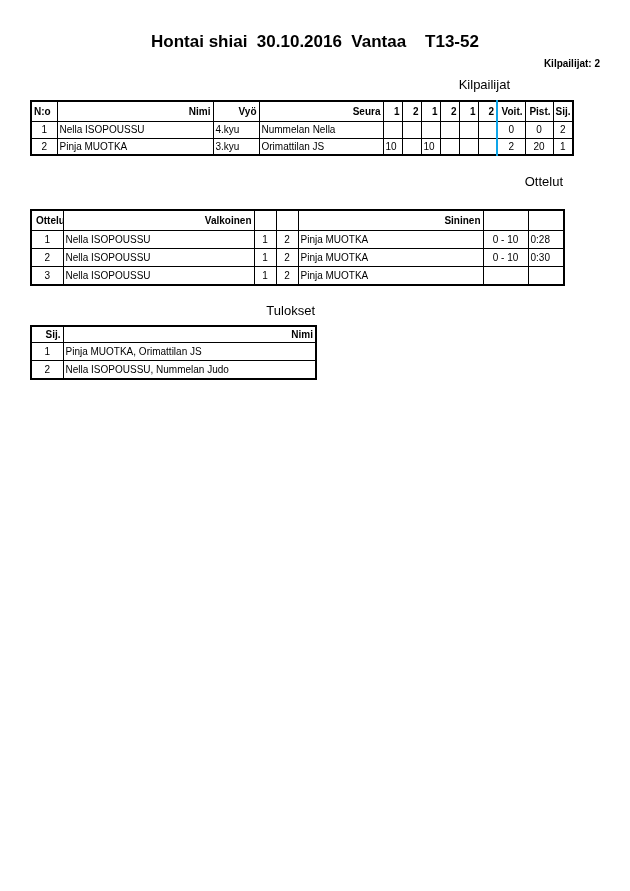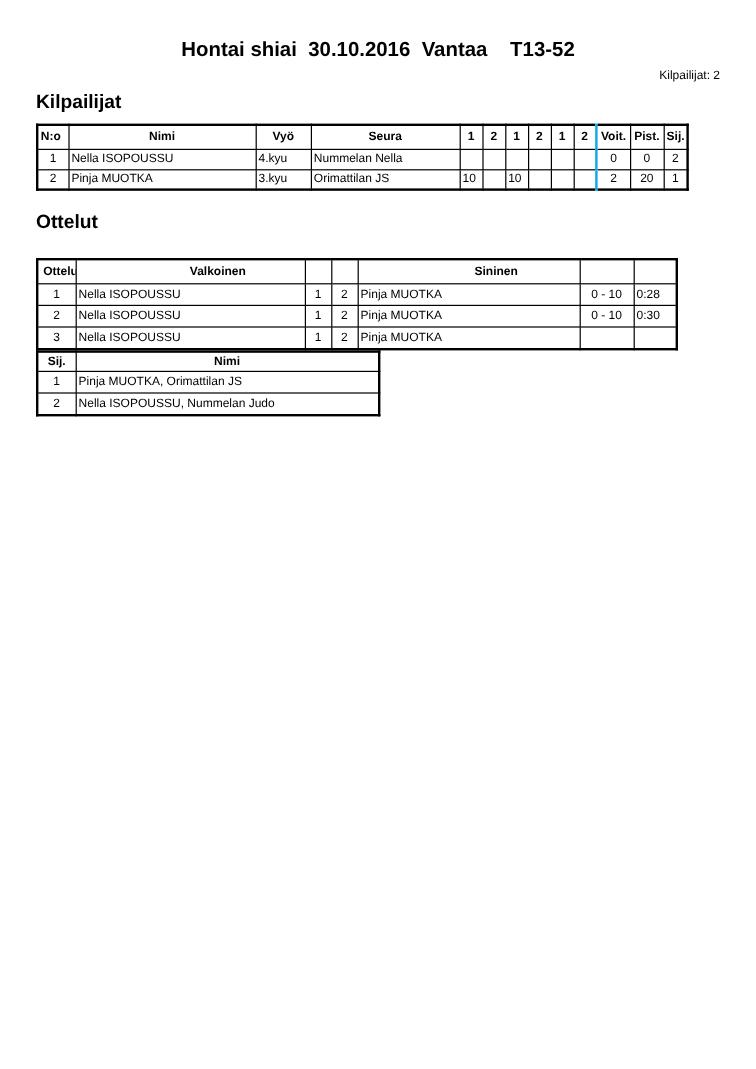--- a/index.html
+++ b/index.html
@@ -17,46 +17,46 @@
     text-align: center;
     font-size: 17px;
     font-weight: bold;
     white-space: pre;
   }
   .participants {
     margin-top: 6px;
     margin-right: 30px;
     text-align: right;
     font-size: 10px;
+    font-weight: bold;
+  }
+  .section-heading {
     font-weight: normal;
-  }
-  .section-heading {
-    font-weight: bold;
-    font-size: 16px;
-    text-align: left;
+    font-size: 13px;
+    text-align: right;
   }
   .h-kilpailijat { width: 480px; margin: 8px 0 8px 30px; }
   .h-ottelut    { width: 533px; margin: 18px 0 20px 30px; }
   .h-tulokset   { width: 285px; margin: 17px 0 7px 30px; }
 
   table {
     border-collapse: collapse;
     table-layout: fixed;
     margin-left: 30px;
     border: 2px solid #000;
   }
   th, td {
     border: 1px solid #000;
     font-size: 10px;
     padding: 0 2px;
     white-space: nowrap;
     overflow: hidden;
     vertical-align: middle;
   }
-  th { font-weight: bold; text-align: center; }
+  th { font-weight: bold; text-align: right; }
   .t-kilpailijat th { height: 20px; }
   .t-kilpailijat td { height: 17px; }
   .t-ottelut th { height: 17px; padding-left: 48px; }
   .t-ottelut td { height: 18px; }
   .t-tulokset th { height: 17px; }
   .t-tulokset td { height: 18px; }
 
   .left   { text-align: left; }
   .center { text-align: center; }
   .thickl { border-left: 2px solid #0ea5e9; }
@@ -185,20 +185,21 @@
         <td class="left">Nella ISOPOUSSU</td>
         <td class="center">1</td>
         <td class="center">2</td>
         <td class="left">Pinja MUOTKA</td>
         <td class="center"></td>
         <td class="left"></td>
       </tr>
     </tbody>
   </table>
 
+  <div class="section-heading h-tulokset">Tulokset</div>
 
   <table class="t-tulokset" style="width:285px;">
     <colgroup>
       <col style="width:32px">
         <col style="width:253px">
     </colgroup>
     <thead>
       <tr>
         <th>Sij.</th>
         <th>Nimi</th>

